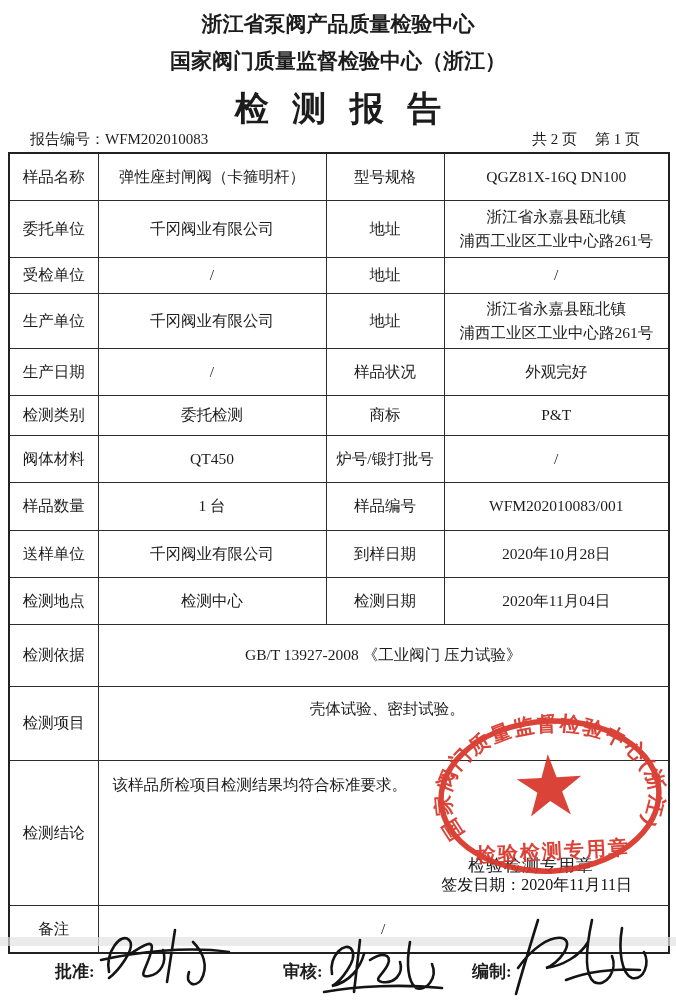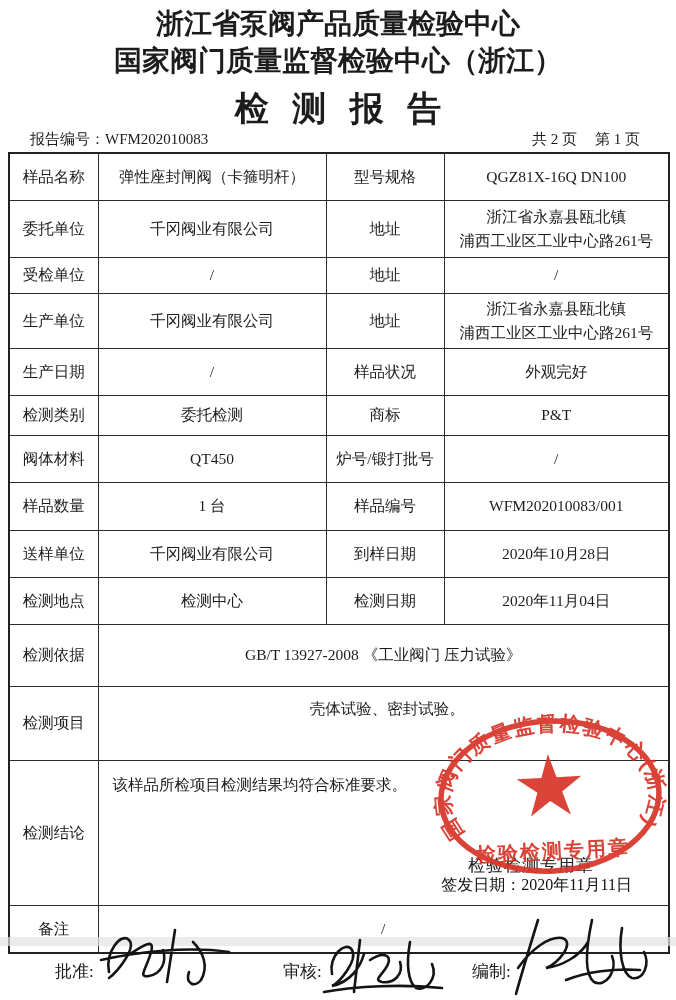--- a/index.html
+++ b/index.html
@@ -11,21 +11,21 @@
     position:relative;
     overflow:hidden;
   }
   .page{position:absolute;inset:0;}
 
   
   .title1,.title2{
     text-align:center;
     font-family:"Liberation Sans","DejaVu Sans",sans-serif;
     font-weight:bold;
-    font-size:28px;
+    font-size:21px;
     line-height:32px;
   }
   .title1{margin-top:8px;}
   .title2{margin-top:5px;}
   .report-title{
     text-align:center;
     font-family:"Liberation Sans","DejaVu Sans",sans-serif;
     font-weight:bold;
     font-size:34px;
     line-height:38px;
@@ -81,21 +81,21 @@
     pointer-events:none;
   }
 
   
   .scan-band{
     position:absolute;left:0;top:937px;width:676px;height:9px;
     background:#e3e3e3;opacity:.7;
   }
 
   
-  .footer{position:absolute;left:0;top:948px;width:616px;height:52px;font-size:17px;}
+  .footer{position:absolute;left:0;top:948px;width:616px;height:52px;font-size:17px;font-weight:bold;}
   .sig-label{position:absolute;top:12px;}
   .lbl-approve{left:55px;}
   .lbl-review{left:283px;}
   .lbl-prepare{left:472px;}
   .sig{position:absolute;}
   .sig path{fill:none;stroke:#141414;stroke-width:2.6px;stroke-linecap:round;}
   .sig1{left:95px;top:-28px;}
   .sig2{left:316px;top:-20px;}
   .sig3{left:506px;top:-42px;}
 </style>

